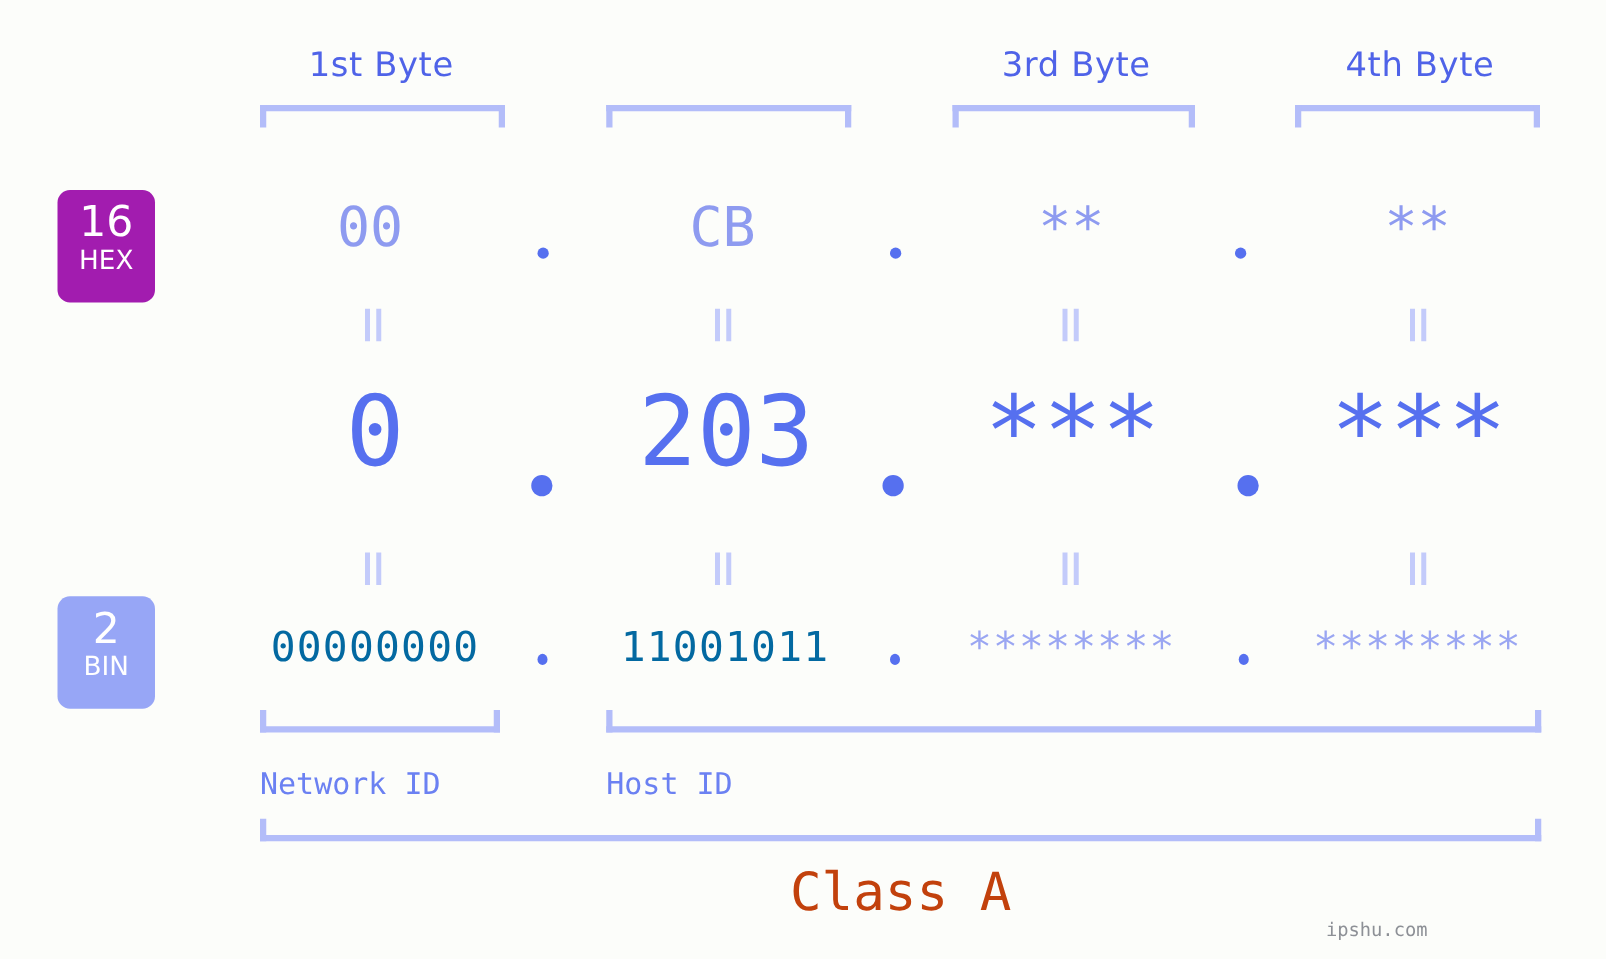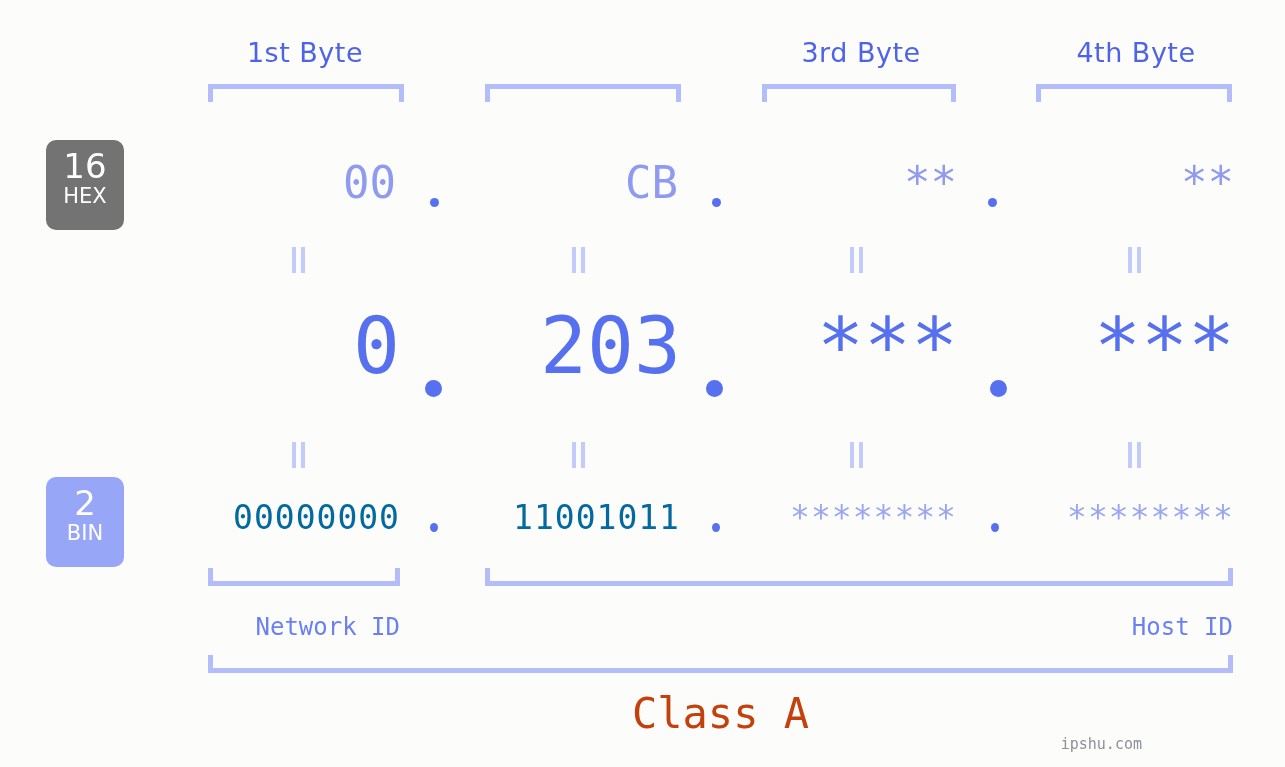--- a/index.html
+++ b/index.html
@@ -78,21 +78,21 @@
   .badge .nm {
     display: block;
     font-size: 21px;
     line-height: 24px;
     font-family: "DejaVu Sans", sans-serif;
   }
 
   
   .cell {
     position: absolute;
-    text-align: right;
+    text-align: center;
     white-space: nowrap;
     font-family: "DejaVu Sans Mono", monospace;
   }
 
   .hex-row .cell {
     top: 155px;
     height: 56px;
     line-height: 56px;
     font-size: 44px;
     color: #8e9bf0;
@@ -143,21 +143,21 @@
   }
   .eqmark i:first-child { left: 0; }
   .eqmark i:last-child  { left: 9px; }
 
   
   .id-label {
     position: absolute;
     top: 610px;
     height: 34px;
     line-height: 34px;
-    text-align: right;
+    text-align: left;
     font-family: "DejaVu Sans Mono", monospace;
     font-size: 24px;
     color: #6b81f2;
     white-space: nowrap;
   }
 
   
   .class-label {
     position: absolute;
     top: 694px;
@@ -188,21 +188,21 @@
 
   <div class="byte-label" style="left:205px; width:200px;">1st Byte</div>
   <div class="byte-label" style="left:761px; width:200px;">3rd Byte</div>
   <div class="byte-label" style="left:1036px; width:200px;">4th Byte</div>
 
   <div class="bracket-top" style="left:208px; width:196px;"></div>
   <div class="bracket-top" style="left:485px; width:196px;"></div>
   <div class="bracket-top" style="left:762px; width:194px;"></div>
   <div class="bracket-top" style="left:1036px; width:196px;"></div>
 
-  <div class="badge" style="top:140px; background:#737373;">
+  <div class="badge" style="top:152px; background:#a21caf;">
     <span class="num">16</span>
     <span class="nm">HEX</span>
   </div>
   <div class="badge" style="top:477px; background:#97a6f6;">
     <span class="num">2</span>
     <span class="nm">BIN</span>
   </div>
 
   <div class="hex-row">
     <div class="cell known" style="left:196px; width:200px;">00</div>

